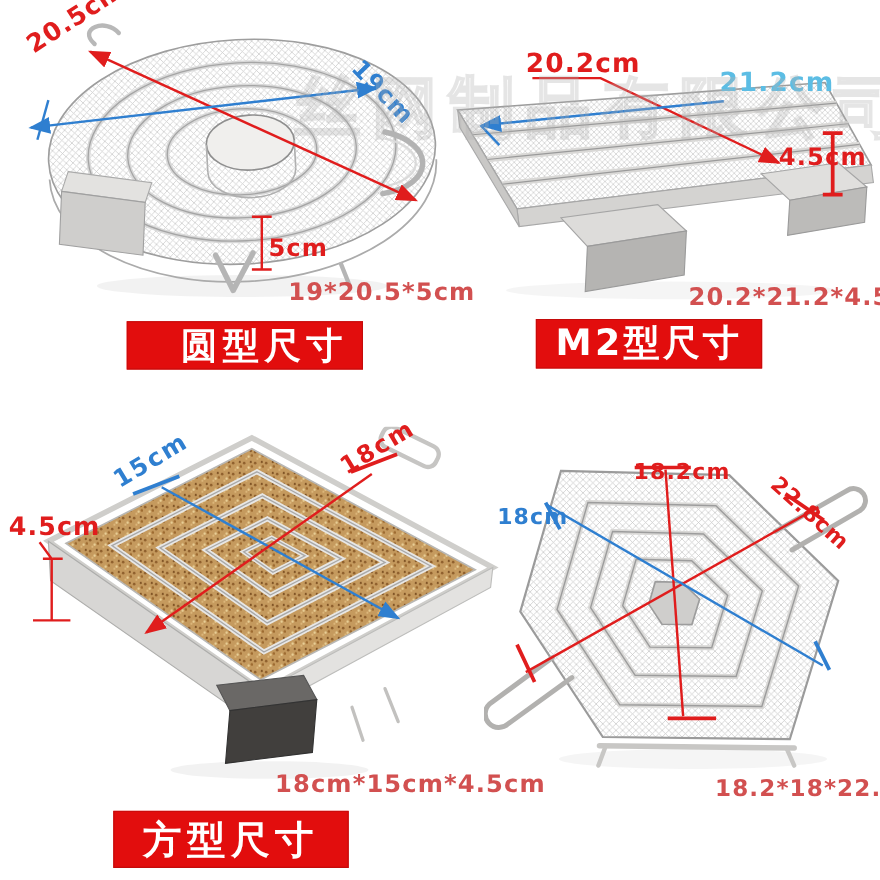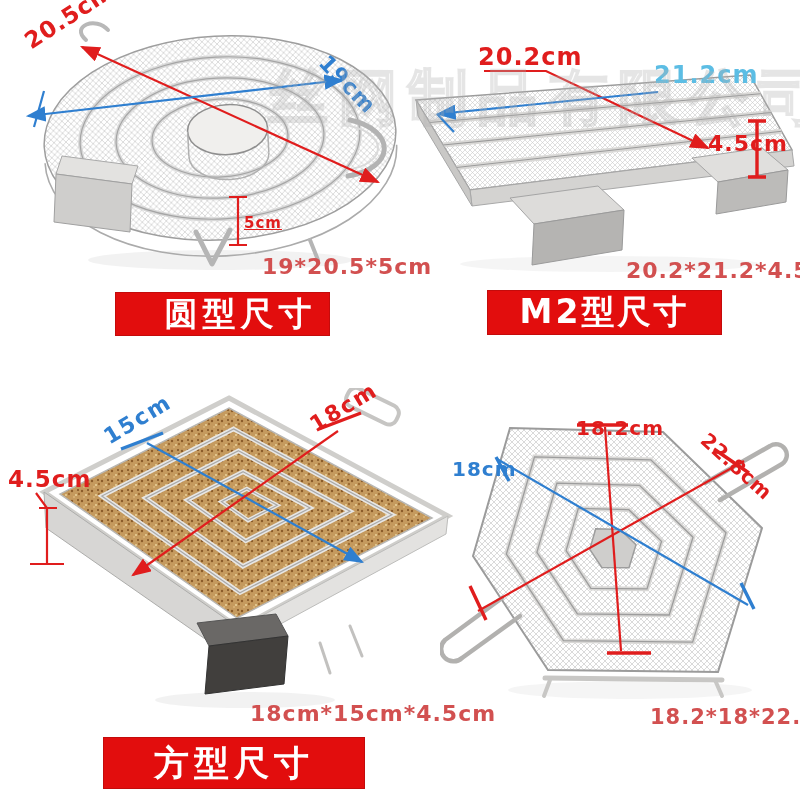--- a/index.html
+++ b/index.html
@@ -179,38 +179,38 @@
     <path class="lr" d="M605,427 L621,651"></path>
     <path class="lr thick" d="M607,653 L651,653"></path>
     <path class="lr" d="M744,461 L478,611"></path>
     <path class="lr thick" d="M714,449 L749,473 M470,586 L486,620"></path>
     <path class="lb" d="M497,459 L748,605"></path>
     <path class="lb thick" d="M496,457 L509,481 M741,583 L754,609"></path>
   </svg>
 
   <div class="dim red" style="left:34px;top:28px;font-size:23px;transform:rotate(-33deg);transform-origin:left bottom;">20.5cm</div>
   <div class="dim blue" style="left:332px;top:50px;font-size:22px;transform:rotate(46deg);transform-origin:left top;">19cm</div>
-  <div class="dim red" style="left:244px;top:214px;font-size:15px;text-decoration:underline;">5cm</div>
+  <div class="dim red" style="left:244px;top:214px;font-size:22px;">5cm</div>
 
   <div class="dim red" style="left:478px;top:43px;font-size:24px;">20.2cm</div>
   <div class="dim lblue" style="left:654px;top:61px;font-size:24px;text-align:right;">21.2cm</div>
   <div class="dim red" style="left:708px;top:131px;font-size:22px;">4.5cm</div>
 
   <div class="dim blue" style="left:112px;top:424px;font-size:22px;letter-spacing:2px;transform:rotate(-31deg);transform-origin:left bottom;">15cm</div>
   <div class="dim red" style="left:318px;top:412px;font-size:22px;letter-spacing:2px;transform:rotate(-31deg);transform-origin:left bottom;">18cm</div>
   <div class="dim red" style="left:8px;top:466px;font-size:23px;">4.5cm</div>
 
   <div class="dim red" style="left:576px;top:416px;font-size:20px;">18.2cm</div>
   <div class="dim blue" style="left:452px;top:457px;font-size:20px;">18cm</div>
   <div class="dim red" style="left:712px;top:428px;font-size:20px;transform:rotate(42deg);transform-origin:left top;">22.8cm</div>
 
   <div class="spec" style="left:262px;top:254px;">19*20.5*5cm</div>
   <div class="spec" style="left:626px;top:258px;">20.2*21.2*4.5cm</div>
   <div class="spec" style="left:250px;top:701px;">18cm*15cm*4.5cm</div>
   <div class="spec" style="left:650px;top:705px;font-size:21px;">18.2*18*22.8cm</div>
 
   <div class="banner" style="left:115px;top:292px;width:215px;height:44px;font-size:33px;padding-left:36px;">圆型尺寸</div>
-  <div class="banner" style="left:487px;top:290px;width:235px;height:45px;font-size:33px;letter-spacing:3px;">M2型尺寸</div>
-  <div class="banner" style="left:103px;top:737px;width:262px;height:52px;font-size:35px;">方型尺寸</div>
+  <div class="banner" style="left:487px;top:290px;width:206px;height:45px;font-size:33px;letter-spacing:3px;">M2型尺寸</div>
+  <div class="banner" style="left:103px;top:737px;width:214px;height:52px;font-size:35px;">方型尺寸</div>
 
   <div class="watermark">丝网制品有限公司</div>
 
 </div>
 
 </body></html>

